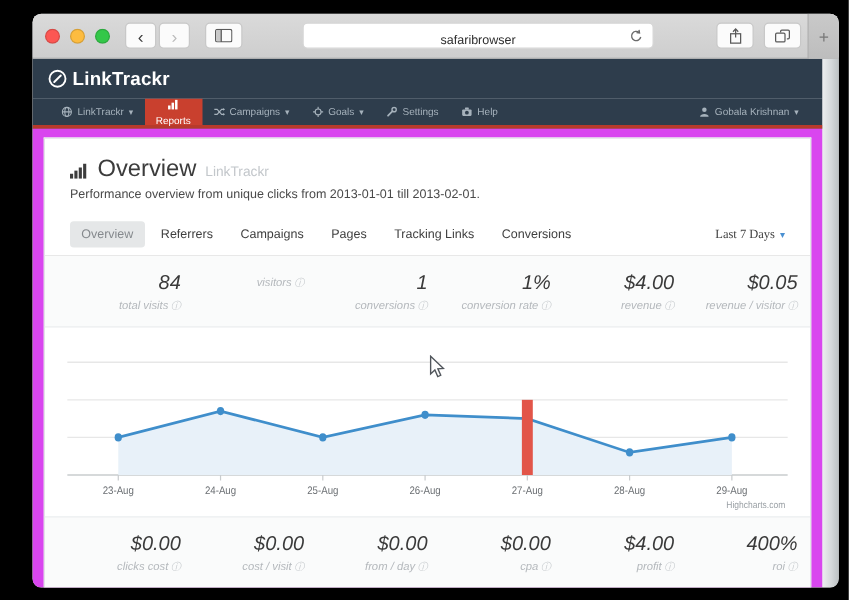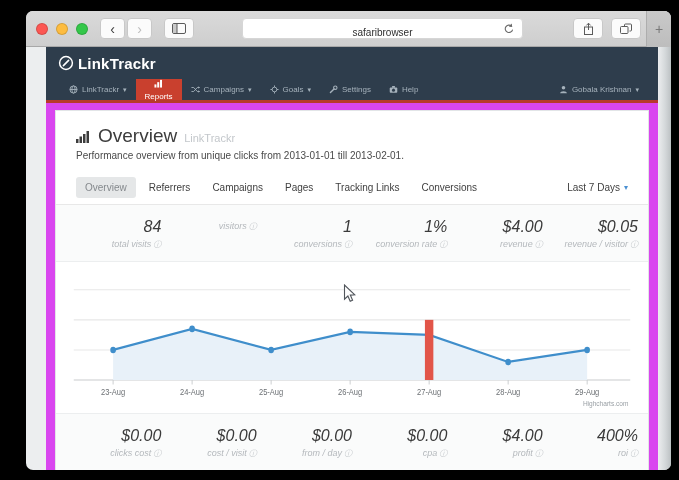--- a/index.html
+++ b/index.html
@@ -28,21 +28,21 @@
                font-size:10px; color:#2e2e2e; position:relative; }
   .url-field .refresh { position:absolute; right:7px; top:4px; }
   .share-btn,.tabs-btn { width:30px; margin-left:8px; }
   .newtab-strip { position:absolute; right:0; top:0; bottom:-1px; width:25px;
                   background:linear-gradient(#c9c9c9,#bdbdbd); border-left:1px solid #adadad;
                   display:flex; align-items:center; justify-content:center;
                   font-size:14px; color:#787878; }
 
   
   .content-row { flex:1; display:flex; min-height:0; }
-  .page { flex:1; display:flex; flex-direction:column; min-width:0;padding-left:20px; }
+  .page { flex:1; display:flex; flex-direction:column; min-width:0; }
   .gutter { flex:0 0 13px; background:linear-gradient(to right,#eceeef,#d4d8da 55%,#bcc1c3); }
 
   
   .navbar { height:32px; flex:0 0 32px; background:var(--navbar); display:flex; align-items:center; padding:0 12px; }
   .brand { display:flex; align-items:center; gap:4px; color:#fff; font-size:15px; font-weight:bold; letter-spacing:.2px; }
 
   .menubar { height:24px; flex:0 0 24px; background:var(--navbar); border-bottom:3px solid var(--accent-red);
              display:flex; align-items:stretch; padding-left:14px; }
   .menu-item { display:flex; align-items:center; gap:4px; padding:0 9px; font-size:8px; color:#a6b2bc; cursor:default; }
   .menu-item .caret { font-size:7px; }
@@ -56,21 +56,21 @@
 
   .card-header { padding:14px 20px 6px; }
   .title-row { display:flex; align-items:baseline; gap:7px; }
   .page-title { font-size:19px; color:#3c3c3c; font-weight:400; }
   .title-suffix { font-size:11px; color:#c3c7cb; }
   .subtitle { font-size:10px; color:#4a4a4a; margin-top:3px; }
 
   .tabs-row { display:flex; align-items:center; margin-top:10px; padding:0 20px 6px; border-bottom:1px solid #e8e8e8; }
   .tab { font-size:10px; color:#3f3f3f; padding:5px 9px; margin-right:4px; border-radius:3px; cursor:default; }
   .tab.active { background:#e5e7e8; color:#85898d; }
-  .range-selector { margin-left:auto; font-size:10px; color:#3f3f3f; display:flex; align-items:center; gap:4px; }
+  .range-selector { margin-left:auto; font-size:10px; color:#3f3f3f; display:flex; align-items:center; gap:4px;font-family:Liberation Serif, serif; }
   .range-selector .caret { color:var(--link-blue); font-size:8px; }
 
   .stats-row { display:flex; padding:13px 10px 11px; background:#fafbfb; }
   .stats-row.top { border-bottom:1px solid #eceeef; }
   .stats-row.bottom { border-top:1px solid #eceeef; }
   .stat { flex:1; text-align:right;font-style:italic; }
   .stat-value { font-size:16px; color:#3a3a3a; }
   .stat-label { font-size:9px; color:#b4b8bc; margin-top:3px; }
   .stat-label .info { font-size:8px; color:#c6cacd; margin-left:2px; }
 

